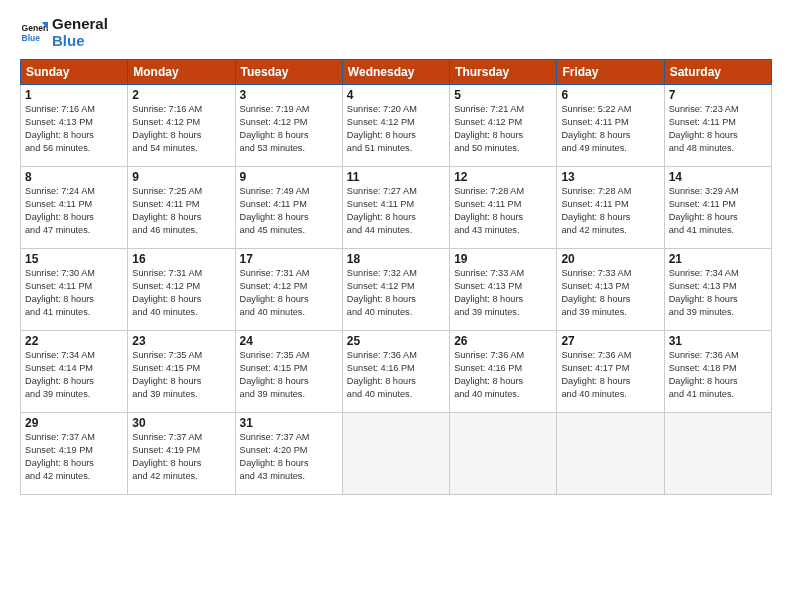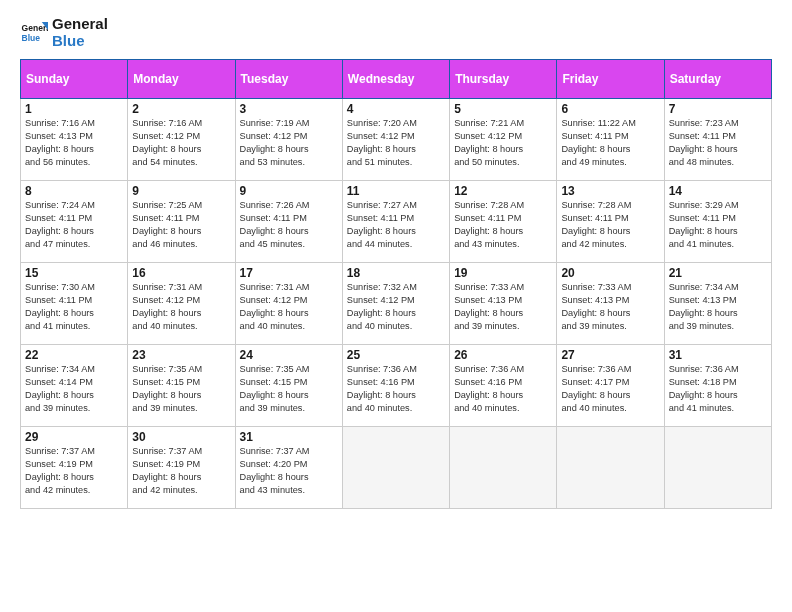--- a/index.html
+++ b/index.html
@@ -53,26 +53,26 @@
       font-size: 13px;
       color: #555;
       margin-top: 2px;
     }
     .calendar {
       width: 100%;
       border-collapse: collapse;
       table-layout: fixed;
     }
     .calendar th {
-      background: #d946ef;
+      background: #c2410c;
       color: #fff;
       font-size: 12px;
       font-weight: bold;
       text-align: left;
-      padding: 12px 5px;
+      padding: 5px 5px;
       border: 1px solid #1a5fa8;
     }
     .calendar td {
       border: 1px solid #ccc;
       vertical-align: top;
       padding: 3px 4px;
       font-size: 9.2px;
       color: #333;
       width: 14.28%;
       height: 82px;
@@ -166,21 +166,21 @@
         <span class="day-num">5</span>
         <div class="day-info">
           <span>Sunrise: 7:21 AM</span><br>
           <span>Sunset: 4:12 PM</span><br>
           <span>Daylight: 8 hours<br>and 50 minutes.</span>
         </div>
       </td>
           <td>
         <span class="day-num">6</span>
         <div class="day-info">
-          <span>Sunrise: 11:22 AM</span><br>
+          <span>Sunrise: 5:22 AM</span><br>
           <span>Sunset: 4:11 PM</span><br>
           <span>Daylight: 8 hours<br>and 49 minutes.</span>
         </div>
       </td>
           <td>
         <span class="day-num">7</span>
         <div class="day-info">
           <span>Sunrise: 7:23 AM</span><br>
           <span>Sunset: 4:11 PM</span><br>
           <span>Daylight: 8 hours<br>and 48 minutes.</span>
@@ -200,21 +200,21 @@
         <span class="day-num">9</span>
         <div class="day-info">
           <span>Sunrise: 7:25 AM</span><br>
           <span>Sunset: 4:11 PM</span><br>
           <span>Daylight: 8 hours<br>and 46 minutes.</span>
         </div>
       </td>
           <td>
         <span class="day-num">9</span>
         <div class="day-info">
-          <span>Sunrise: 7:26 AM</span><br>
+          <span>Sunrise: 7:49 AM</span><br>
           <span>Sunset: 4:11 PM</span><br>
           <span>Daylight: 8 hours<br>and 45 minutes.</span>
         </div>
       </td>
           <td>
         <span class="day-num">11</span>
         <div class="day-info">
           <span>Sunrise: 7:27 AM</span><br>
           <span>Sunset: 4:11 PM</span><br>
           <span>Daylight: 8 hours<br>and 44 minutes.</span>

